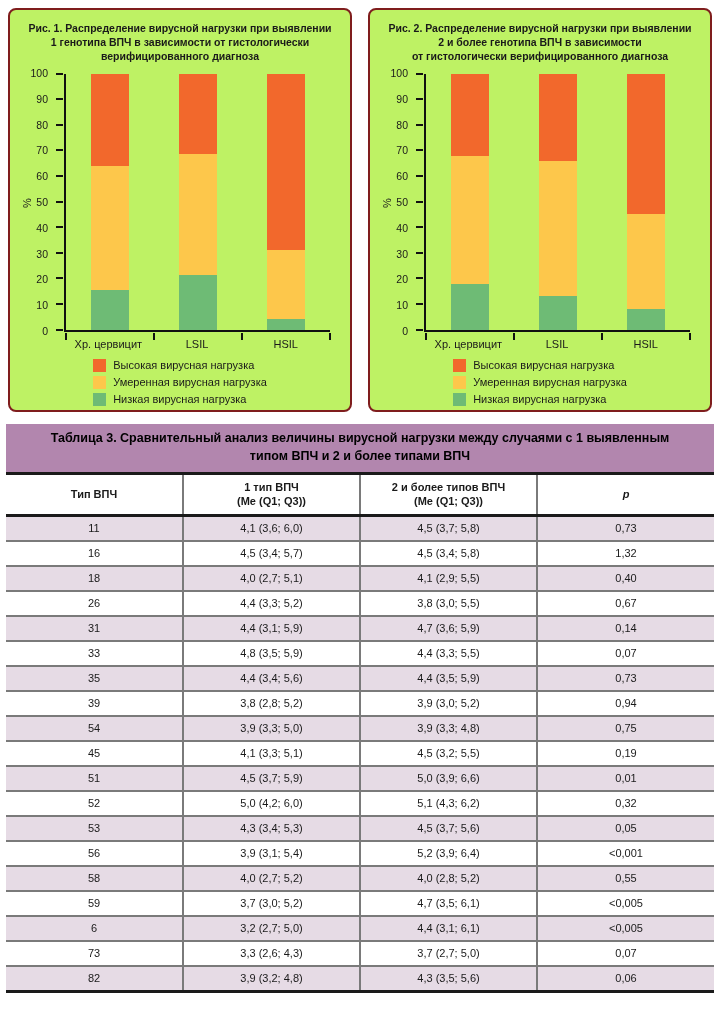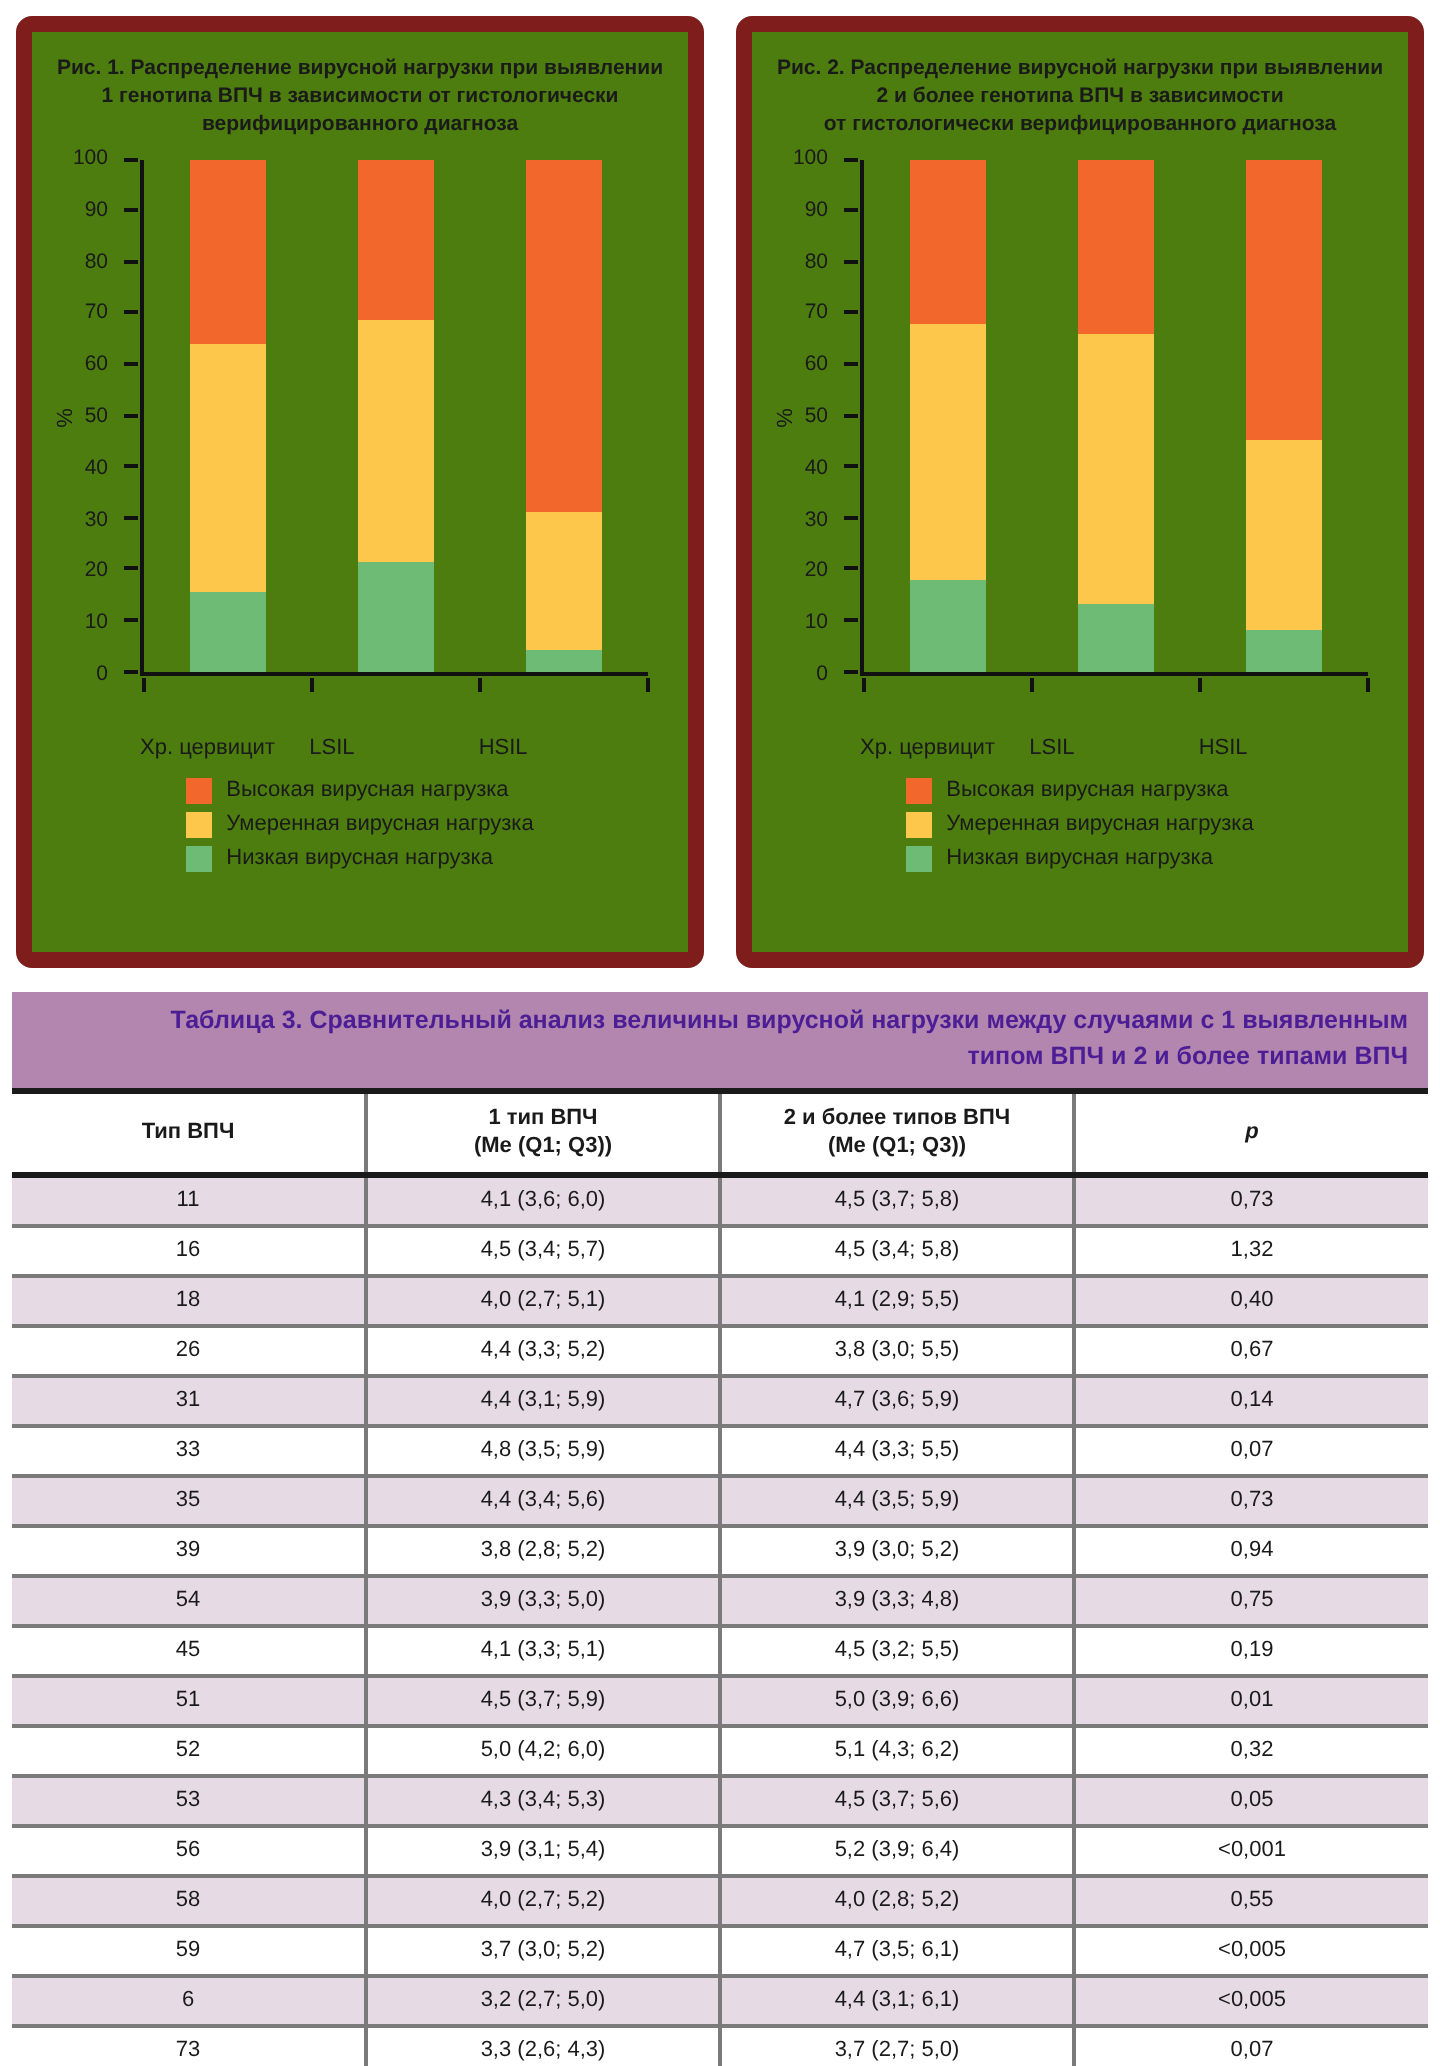--- a/index.html
+++ b/index.html
@@ -9,25 +9,25 @@
     color: #1a1a1a;
     width: 720px;
     height: 1033px;
     overflow: hidden;
   }
 
   
   .panels { display: flex; gap: 16px; padding: 8px 8px 0 8px; }
   .panel {
     flex: 1;
-    border: 8px solid #7f1d1d;
+    border: 2px solid #7f1d1d;
     border-radius: 8px;
-    background: #4d7c0f;
+    background: #bef264;
     padding: 10px 8px 8px 8px;
-    height: 476px;
+    height: 404px;
   }
   .fig-title {
     text-align: center;
     font-weight: bold;
     font-size: 10.5px;
     line-height: 1.32;
     white-space: pre-line;
     margin: 2px 2px 10px 2px;
   }
   .plot-row { position: relative; margin-left: 46px; margin-right: 12px; }
@@ -59,34 +59,34 @@
   .bar-slot { flex: 1; display: flex; justify-content: center; align-items: flex-end; height: 100%; }
   .bar { width: 38px; height: 100%; display: flex; flex-direction: column; justify-content: flex-end; }
   .seg { width: 100%; }
   .x-labels {
     display: flex;
     margin-left: 46px;
     margin-right: 12px;
     padding-top: 6px;
     font-size: 11px;
   }
-  .x-label { flex: 1; text-align: left; margin-top: 24px; }
+  .x-label { flex: 1; text-align: center; }
   .legend { width: max-content; margin: 9px auto 0 auto; display: flex; flex-direction: column; gap: 4px; }
   .legend-item { display: flex; align-items: center; gap: 7px; font-size: 11px; }
   .legend-swatch { width: 13px; height: 13px; flex: 0 0 13px; }
 
   
   .table-section { margin: 12px 6px 0 6px; }
   .table-title {
     background: #B286AE;
-    color: #4c1d95;
+    color: #000000;
     font-weight: bold;
     font-size: 12.5px;
     line-height: 1.4;
-    text-align: right;
+    text-align: center;
     padding: 6px 10px 7px 10px;
     white-space: pre-line;
   }
   table.data-table { width: 100%; border-collapse: collapse; table-layout: fixed; }
   .data-table thead tr { border-top: 3px solid #1a1a1a; border-bottom: 3px solid #1a1a1a; }
   .data-table th {
     font-weight: bold;
     font-size: 11px;
     line-height: 1.3;
     text-align: center;

